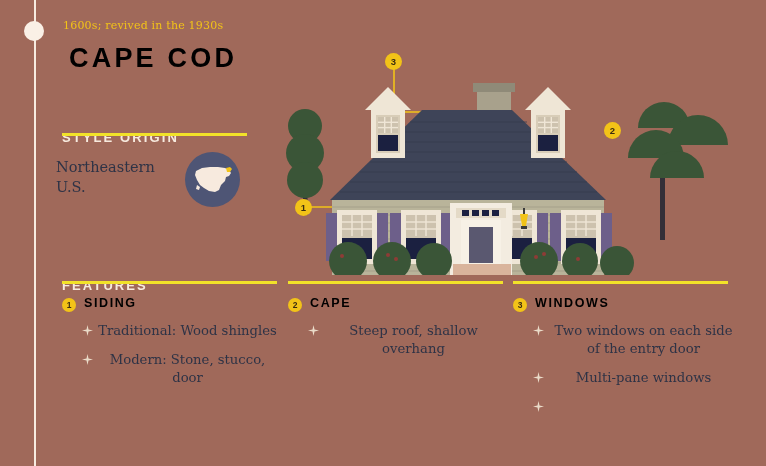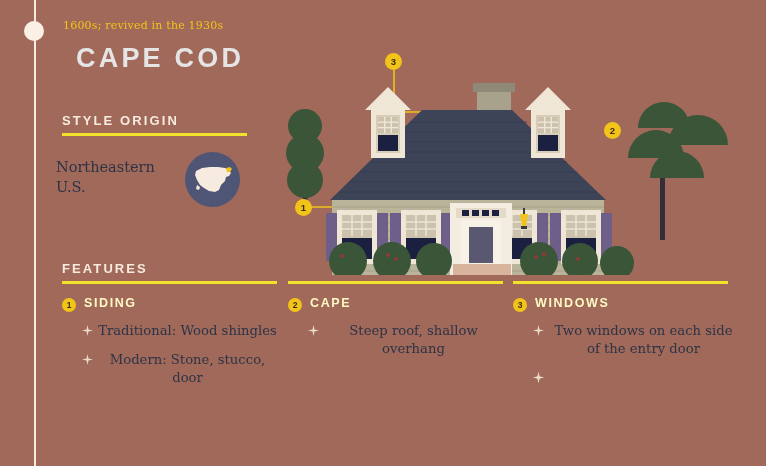--- a/index.html
+++ b/index.html
@@ -12,44 +12,44 @@
   .page{position:absolute;inset:0;background:#a0695a;}
 
   
   .rail{position:absolute;left:34px;top:0;width:2px;height:466px;background:#f7ece1;}
   .rail-dot{position:absolute;left:24px;top:21px;width:20px;height:20px;border-radius:50%;
             background:#faf0e6;}
 
   
   .eyebrow{position:absolute;left:63px;top:19px;font-family:"DejaVu Serif", serif;
            font-size:11px;color:#f2c318;letter-spacing:.2px;white-space:nowrap;}
-  .title{position:absolute;left:76px;top:43px;font-size:27px;font-weight:bold;
-         color:#e5e5e5;letter-spacing:3.2px;white-space:nowrap;}
+  .title{position:absolute;left:69px;top:43px;font-size:27px;font-weight:bold;
+         color:#000000;letter-spacing:3.2px;white-space:nowrap;}
 
   
   .sec-head{position:absolute;font-size:13px;font-weight:bold;color:#f7eade;
-            letter-spacing:2.1px;white-space:nowrap;}
+            letter-spacing:2.1px;white-space:nowrap;margin-top:17px;}
   .rule{position:absolute;height:3px;background:#f2e229;}
 
   
   .origin-text{position:absolute;left:56px;top:157px;width:120px;
                font-family:"DejaVu Serif", serif;font-size:14.5px;line-height:20px;
                color:#2e3346;}
   .map-badge{position:absolute;left:185px;top:152px;width:55px;height:55px;border-radius:50%;
              background:#4e5575;}
   .map-badge svg{position:absolute;left:0;top:0;}
 
   
   .col{position:absolute;top:296px;}
   .col-head{position:relative;height:20px;}
   .badge{position:absolute;left:0;top:2px;width:14px;height:14px;border-radius:50%;
          background:#f2c318;color:#3a2c10;font-size:8.5px;font-weight:bold;
          text-align:center;line-height:14px;}
   .col-title{position:absolute;left:22px;top:0px;font-size:12.5px;font-weight:bold;
-             color:#fef9c3;letter-spacing:1.6px;white-space:nowrap;}
+             color:#000000;letter-spacing:1.6px;white-space:nowrap;}
   .bullets{position:absolute;top:26px;left:20px;text-align:center;}
   .bullet{position:relative;padding-left:16px;margin-bottom:11px;
           font-family:"DejaVu Serif", serif;font-size:13.2px;line-height:18px;color:#2e3346;}
   .spark{position:absolute;left:0;top:3px;width:11px;height:11px;}
 
   
   .scene{position:absolute;left:270px;top:50px;width:496px;height:225px;}
   .scene svg{display:block;}
 
   
@@ -131,20 +131,21 @@
       <div class="bullet">
         <svg class="spark" viewBox="0 0 11 11">
             <path d="M5.5 0 L6.5 4.5 L11 5.5 L6.5 6.5 L5.5 11 L4.5 6.5 L0 5.5 L4.5 4.5 Z" fill="#eadbc8"></path>
           </svg>
         <span>Two windows on each side of the entry door</span>
       </div>
       <div class="bullet">
         <svg class="spark" viewBox="0 0 11 11">
             <path d="M5.5 0 L6.5 4.5 L11 5.5 L6.5 6.5 L5.5 11 L4.5 6.5 L0 5.5 L4.5 4.5 Z" fill="#eadbc8"></path>
           </svg>
+        <span>Multi-pane windows</span>
       </div>
       <div class="bullet">
         <svg class="spark" viewBox="0 0 11 11">
             <path d="M5.5 0 L6.5 4.5 L11 5.5 L6.5 6.5 L5.5 11 L4.5 6.5 L0 5.5 L4.5 4.5 Z" fill="#eadbc8"></path>
           </svg>
       </div>
     </div>
   </div>
 
   <div class="scene">

